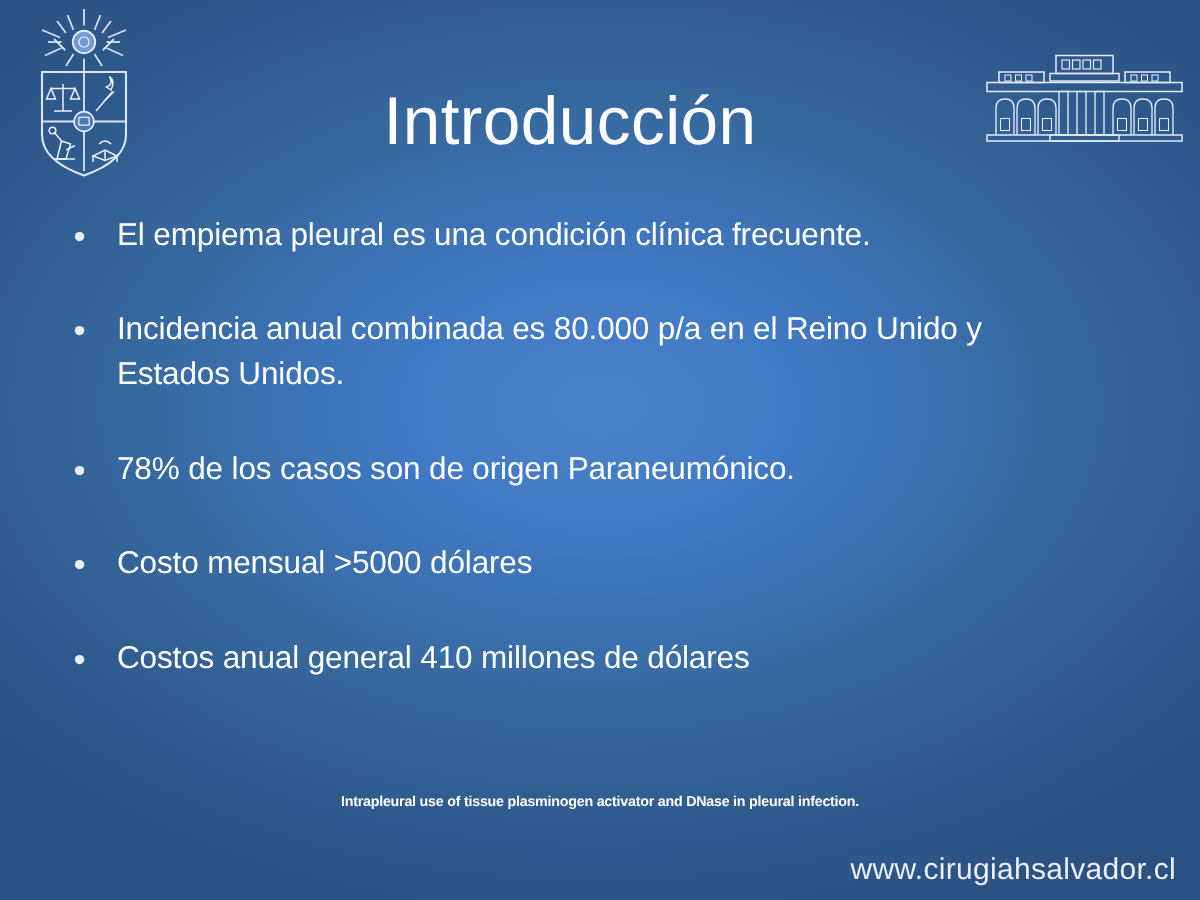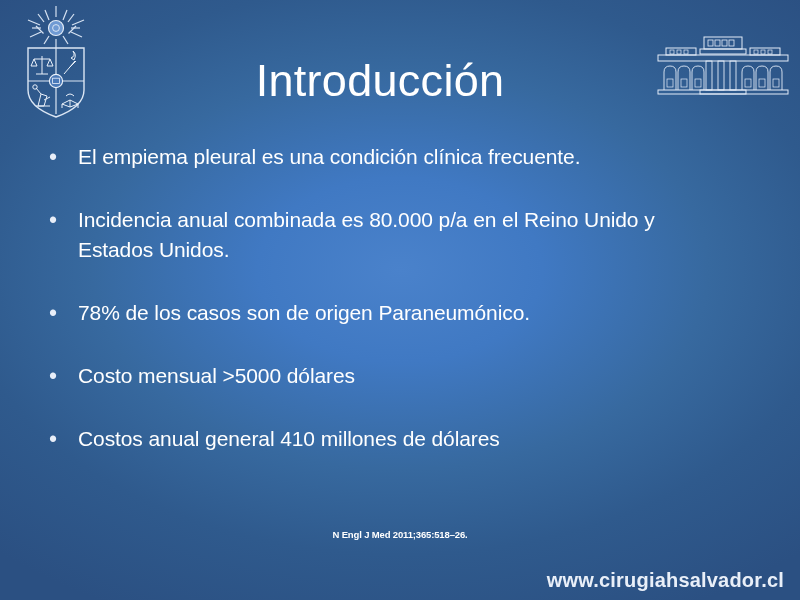--- a/index.html
+++ b/index.html
@@ -109,21 +109,21 @@
     line-height: 13px;
     letter-spacing: -0.15px;
   }
 
   
   #footer-url {
     position: absolute;
     right: 16px;
     bottom: 8px;
     font-size: 20px;
-    font-weight: 700;
+    font-weight: 400;
     color: #e9eff8;
     letter-spacing: 0.2px;
   }
 </style>
 </head>
 <body>
 
 <div id="slide">
 
   <div id="uchile-logo">
@@ -282,18 +282,18 @@
     </div>
 
     <div class="bullet-row">
       <div class="bullet-dot">•</div>
       <div class="bullet-text">Costos anual general 410 millones de dólares</div>
     </div>
 
   </div>
 
   <div id="citation">
-    <div>N Engl J Med 2011;365:518–26.</div>
+    <div>Intrapleural use of tissue plasminogen activator and DNase in pleural infection.</div>
   </div>
 
   <div id="footer-url">www.cirugiahsalvador.cl</div>
 
 </div>
 
 </body></html>

